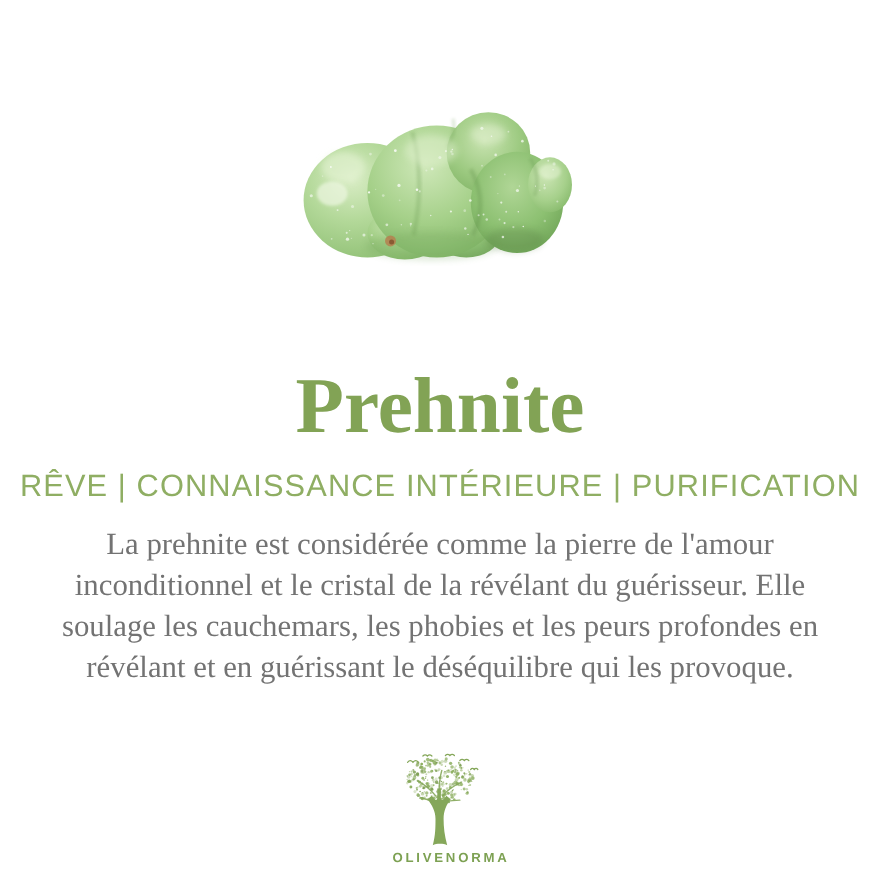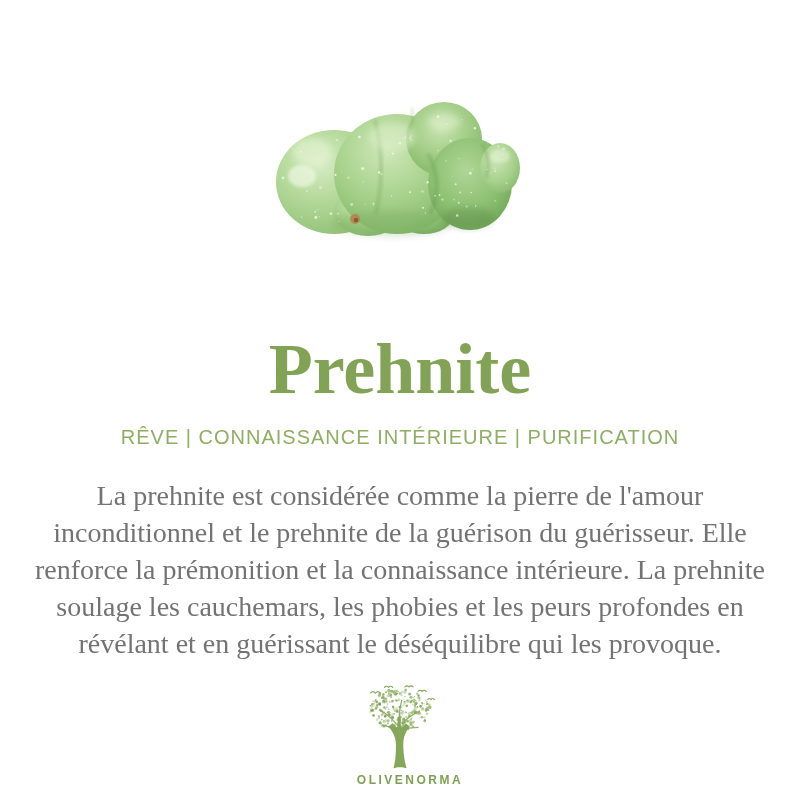--- a/index.html
+++ b/index.html
@@ -33,21 +33,21 @@
     color: #82a355;
   }
   .subtitle {
     position: absolute;
     top: 426px;
     left: 0;
     right: 0;
     text-align: center;
     font-family: "Liberation Sans", sans-serif;
     font-weight: 400;
-    font-size: 20px;
+    font-size: 28px;
     letter-spacing: 1px;
     color: #8fae63;
     white-space: nowrap;
   }
   .description {
     position: absolute;
     top: 477px;
     left: 0;
     width: 800px;
     text-align: center;
@@ -213,22 +213,21 @@
       </g>
     </svg>
   </div>
 
   <h1 class="title">Prehnite</h1>
 
   <div class="subtitle">RÊVE | CONNAISSANCE INTÉRIEURE | PURIFICATION</div>
 
   <div class="description">
     <div class="line">La prehnite est considérée comme la pierre de l'amour</div>
-    <div class="line">inconditionnel et le prehnite de la guérison du guérisseur. Elle</div>
-    <div class="line">renforce la prémonition et la connaissance intérieure. La prehnite</div>
+    <div class="line">inconditionnel et le cristal de la révélant du guérisseur. Elle</div>
     <div class="line">soulage les cauchemars, les phobies et les peurs profondes en</div>
     <div class="line">révélant et en guérissant le déséquilibre qui les provoque.</div>
   </div>
 
   <div class="logo">
     <svg width="82" height="86" viewBox="0 0 100 105" xmlns="http://www.w3.org/2000/svg">
       <g id="foliage" fill="#8cae5f">
           <circle cx="30.1" cy="20.7" r="1.88" opacity="0.74" fill="#7a9c4f"></circle>
           <circle cx="30.9" cy="28.7" r="1.54" opacity="0.86"></circle>
           <circle cx="50.0" cy="55.4" r="1.72" opacity="0.50" fill="#7a9c4f"></circle>

